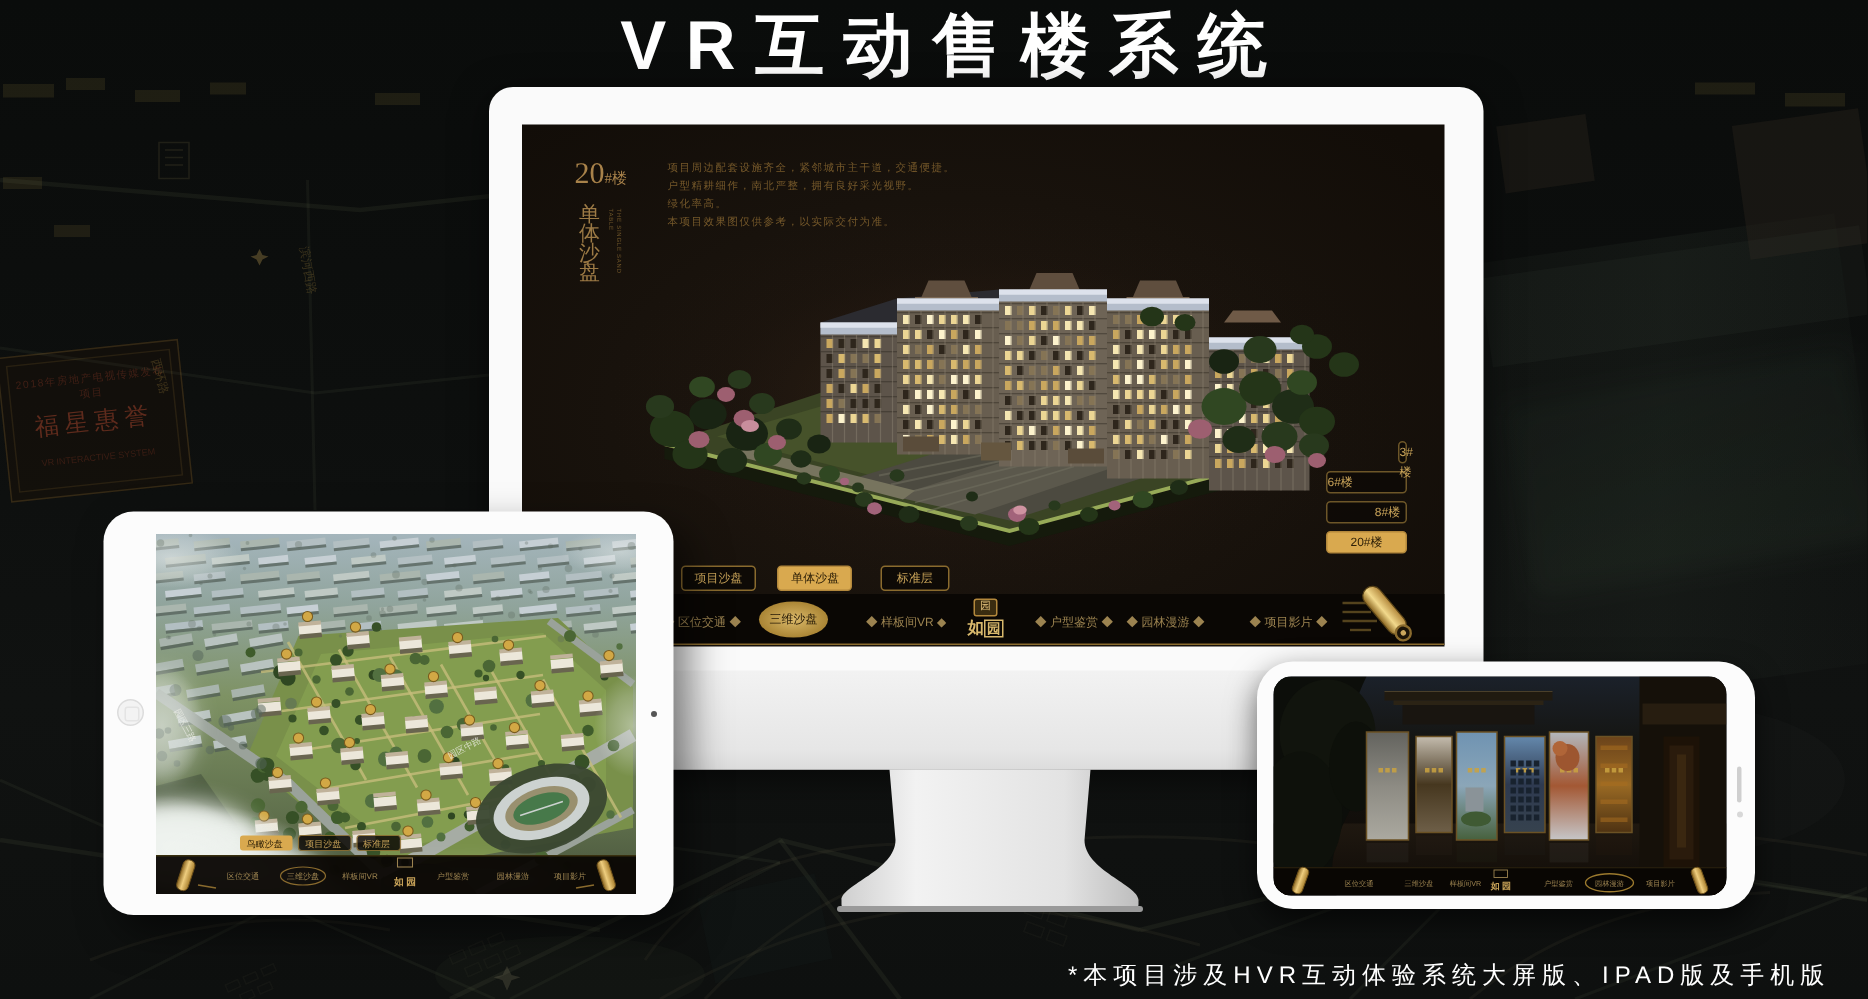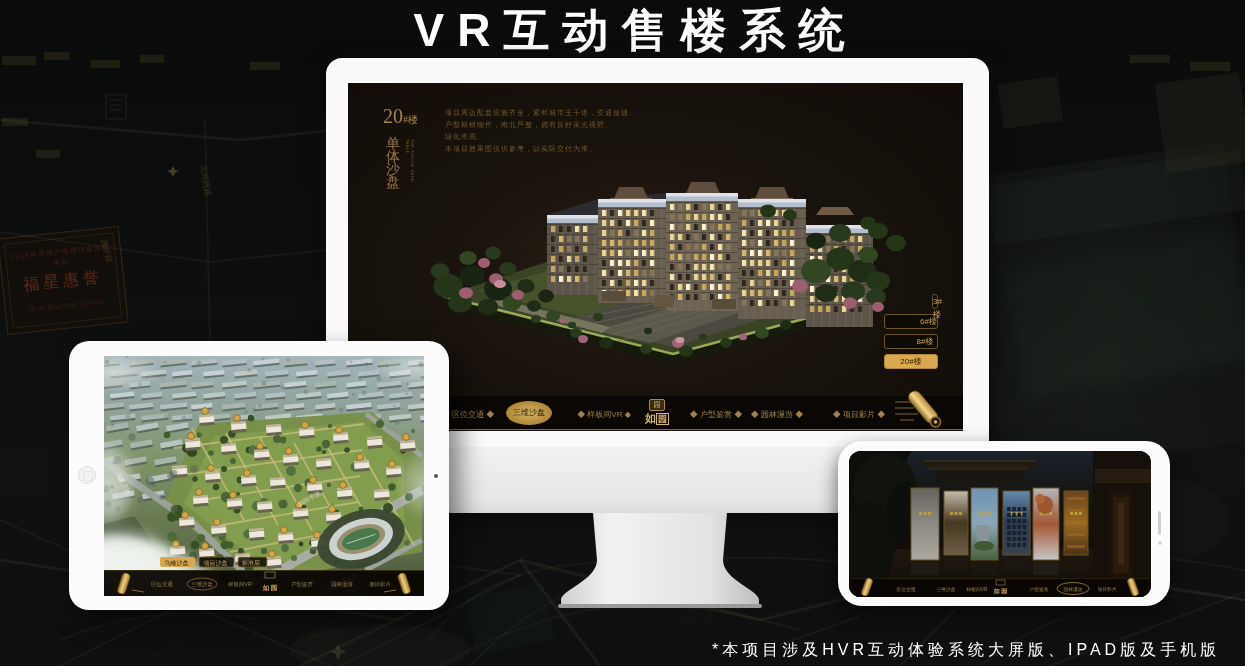--- a/index.html
+++ b/index.html
@@ -613,25 +613,30 @@
 
     <div class="abs" style="left:97px;top:24px;color:#75582a;font-size:7px;line-height:12px;letter-spacing:1px;white-space:nowrap;">
       项目周边配套设施齐全，紧邻城市主干道，交通便捷。<br>
       户型精耕细作，南北严整，拥有良好采光视野。<br>
       绿化率高。<br>
       本项目效果图仅供参考，以实际交付为准。
     </div>
 
     <div class="abs" style="left:536px;top:211px;width:54px;">
       <div style="height:13px;border:1px solid #6d5628;border-radius:3px;background:rgba(10,7,4,0.6);color:#c7a258;font-size:8px;text-align:center;line-height:13px;margin-bottom:5px;margin-left:48px;">3#楼</div>
-      <div style="height:13px;border:1px solid #6d5628;border-radius:3px;background:rgba(10,7,4,0.6);color:#c7a258;font-size:8px;text-align:right;line-height:13px;margin-bottom:5px;">6#楼</div>
+      <div style="height:13px;border:1px solid #6d5628;border-radius:3px;background:rgba(10,7,4,0.6);color:#c7a258;font-size:8px;text-align:left;line-height:13px;margin-bottom:5px;">6#楼</div>
       <div style="height:13px;border:1px solid #6d5628;border-radius:3px;background:rgba(10,7,4,0.6);color:#c7a258;font-size:8px;text-align:center;line-height:13px;margin-bottom:5px;padding-left:28px;">8#楼</div>
       <div style="height:13px;border:1px solid #b3883c;border-radius:3px;background:#d9a94f;color:#2e2008;font-size:8px;text-align:center;line-height:13px;">20#楼</div>
     </div>
 
+    <div class="abs" style="left:106px;top:292px;">
+      <span style="display:inline-block;border:1px solid #8a6b2e;border-radius:3px;background:rgba(10,7,4,0.7);color:#c7a258;font-size:8px;padding:2px 8px;margin-right:10px;">项目沙盘</span>
+      <span style="display:inline-block;border:1px solid #b3883c;border-radius:3px;background:#d9a94f;color:#2e2008;font-size:8px;padding:2px 8px;margin-right:14px;">单体沙盘</span>
+      <span style="display:inline-block;border:1px solid #8a6b2e;border-radius:3px;background:rgba(10,7,4,0.7);color:#c7a258;font-size:8px;padding:2px 10px;">标准层</span>
+    </div>
 
     <div class="abs" style="left:0;top:313px;width:615px;height:33px;background:#0a0704;border-bottom:1px solid #8a6b2e;">
       <div class="abs" style="left:0;top:0;width:100%;height:33px;color:#9c8350;font-size:8px;">
         <span class="abs" style="left:120px;top:13px;transform:translateX(-50%);white-space:nowrap;">◆&nbsp;区位交通&nbsp;◆</span>
         <span class="abs" style="left:181px;top:5px;transform:translateX(-50%);width:46px;height:24px;border-radius:50%;background:radial-gradient(#dab869,#96701f);color:#241806;text-align:center;line-height:24px;">三维沙盘</span>
         <span class="abs" style="left:256px;top:13px;transform:translateX(-50%);white-space:nowrap;">◆&nbsp;样板间VR&nbsp;◆</span>
         <span class="abs" style="left:368px;top:13px;transform:translateX(-50%);white-space:nowrap;">◆&nbsp;户型鉴赏&nbsp;◆</span>
         <span class="abs" style="left:429px;top:13px;transform:translateX(-50%);white-space:nowrap;text-align:right;">◆&nbsp;园林漫游&nbsp;◆</span>
         <span class="abs" style="left:511px;top:13px;transform:translateX(-50%);white-space:nowrap;">◆&nbsp;项目影片&nbsp;◆</span>
         <span class="abs" style="left:309px;top:3px;transform:translateX(-50%);width:14px;height:10px;border:1px solid #b3883c;border-radius:2px;background:#3a2c10;color:#e4c27c;font-size:7px;line-height:10px;text-align:center;">园</span>

